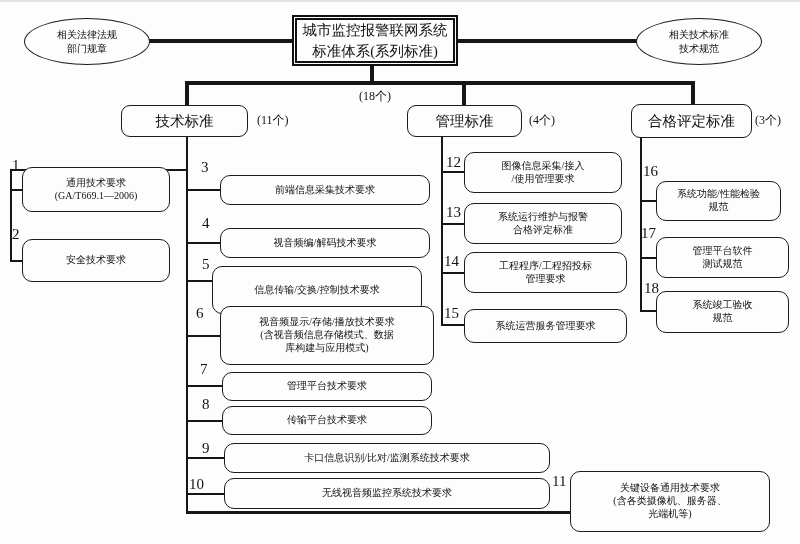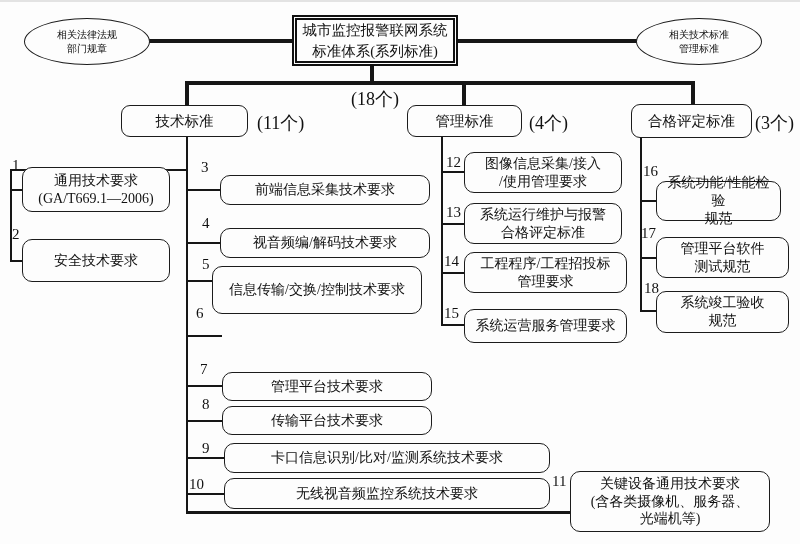--- a/index.html
+++ b/index.html
@@ -5,35 +5,35 @@
   html,body{margin:0;padding:0;background:#f2f2f2;}
   .canvas{
     position:relative;width:800px;height:544px;background:#fdfdfd;
     font-family:"Liberation Serif","DejaVu Serif",serif;color:#111;
     overflow:hidden;margin:0 auto;
   }
   .ln{position:absolute;background:#161616;}
   .box{
     position:absolute;box-sizing:border-box;border:1.4px solid #1c1c1c;border-radius:10px;
     display:flex;align-items:center;justify-content:center;text-align:center;
-    white-space:pre-line;font-size:14px;line-height:1.28;background:#fdfdfd;padding:1px 4px;
+    white-space:pre-line;font-size:10px;line-height:1.28;background:#fdfdfd;padding:1px 4px;
   }
   .cat{border-radius:9px;font-size:14.5px;}
   .ell{
     position:absolute;box-sizing:border-box;border:1.4px solid #1c1c1c;border-radius:50%;
     display:flex;align-items:center;justify-content:center;text-align:center;
     white-space:pre-line;font-size:10px;line-height:1.35;background:#fdfdfd;
   }
   .titlebox{
     position:absolute;box-sizing:border-box;border:5px double #111;border-radius:0;
     display:flex;align-items:center;justify-content:center;text-align:center;
     white-space:pre-line;font-size:14.5px;line-height:1.4;background:#fdfdfd;
   }
   .num{position:absolute;font-size:15px;line-height:1;background:transparent;}
-  .cnt{position:absolute;font-size:18px;line-height:1;}
+  .cnt{position:absolute;font-size:12px;line-height:1;}
   .edge{position:absolute;background:#e3e3e3;}
 </style>
 </head>
 <body>
 
 <div class="canvas">
 
   <div class="edge" style="left:0;top:0;width:800px;height:1px"></div>
   <div class="edge" style="left:0;top:542;width:800px;height:2px"></div>
 
@@ -73,21 +73,21 @@
   <div class="ln" style="left:640px;top:257px;width:17px;height:2px"></div>
   <div class="ln" style="left:640px;top:310px;width:17px;height:2px"></div>
 
   <div class="ell" style="left:24px;top:18px;width:126px;height:47px">相关法律法规
 部门规章</div>
 
   <div class="titlebox" style="left:292px;top:15px;width:166px;height:51px">城市监控报警联网系统
 标准体系(系列标准)</div>
 
   <div class="ell" style="left:636px;top:18px;width:126px;height:47px">相关技术标准
-管理标准</div>
+技术规范</div>
 
   <div class="cnt" style="left:343px;top:90px;width:64px;text-align:center">(18个)</div>
 
   <div class="box cat" style="left:121px;top:105px;width:127px;height:32px">技术标准</div>
   <div class="cnt" style="left:257px;top:114px">(11个)</div>
 
   <div class="box cat" style="left:407px;top:105px;width:115px;height:32px">管理标准</div>
   <div class="cnt" style="left:529px;top:114px">(4个)</div>
 
   <div class="box cat" style="left:631px;top:104px;width:121px;height:34px">合格评定标准</div>
@@ -103,20 +103,23 @@
   <div class="num" style="left:201px;top:160px">3</div>
   <div class="box" style="left:220px;top:175px;width:210px;height:30px">前端信息采集技术要求</div>
 
   <div class="num" style="left:202px;top:216px">4</div>
   <div class="box" style="left:220px;top:228px;width:210px;height:30px">视音频编/解码技术要求</div>
 
   <div class="num" style="left:202px;top:257px">5</div>
   <div class="box" style="left:212px;top:266px;width:210px;height:48px">信息传输/交换/控制技术要求</div>
 
   <div class="num" style="left:196px;top:306px">6</div>
+  <div class="box" style="left:220px;top:306px;width:214px;height:59px">视音频显示/存储/播放技术要求
+(含视音频信息存储模式、数据
+库构建与应用模式)</div>
 
   <div class="num" style="left:200px;top:362px">7</div>
   <div class="box" style="left:222px;top:372px;width:210px;height:29px">管理平台技术要求</div>
 
   <div class="num" style="left:202px;top:397px">8</div>
   <div class="box" style="left:222px;top:406px;width:210px;height:29px">传输平台技术要求</div>
 
   <div class="num" style="left:202px;top:441px">9</div>
   <div class="box" style="left:224px;top:443px;width:326px;height:30px">卡口信息识别/比对/监测系统技术要求</div>
 

